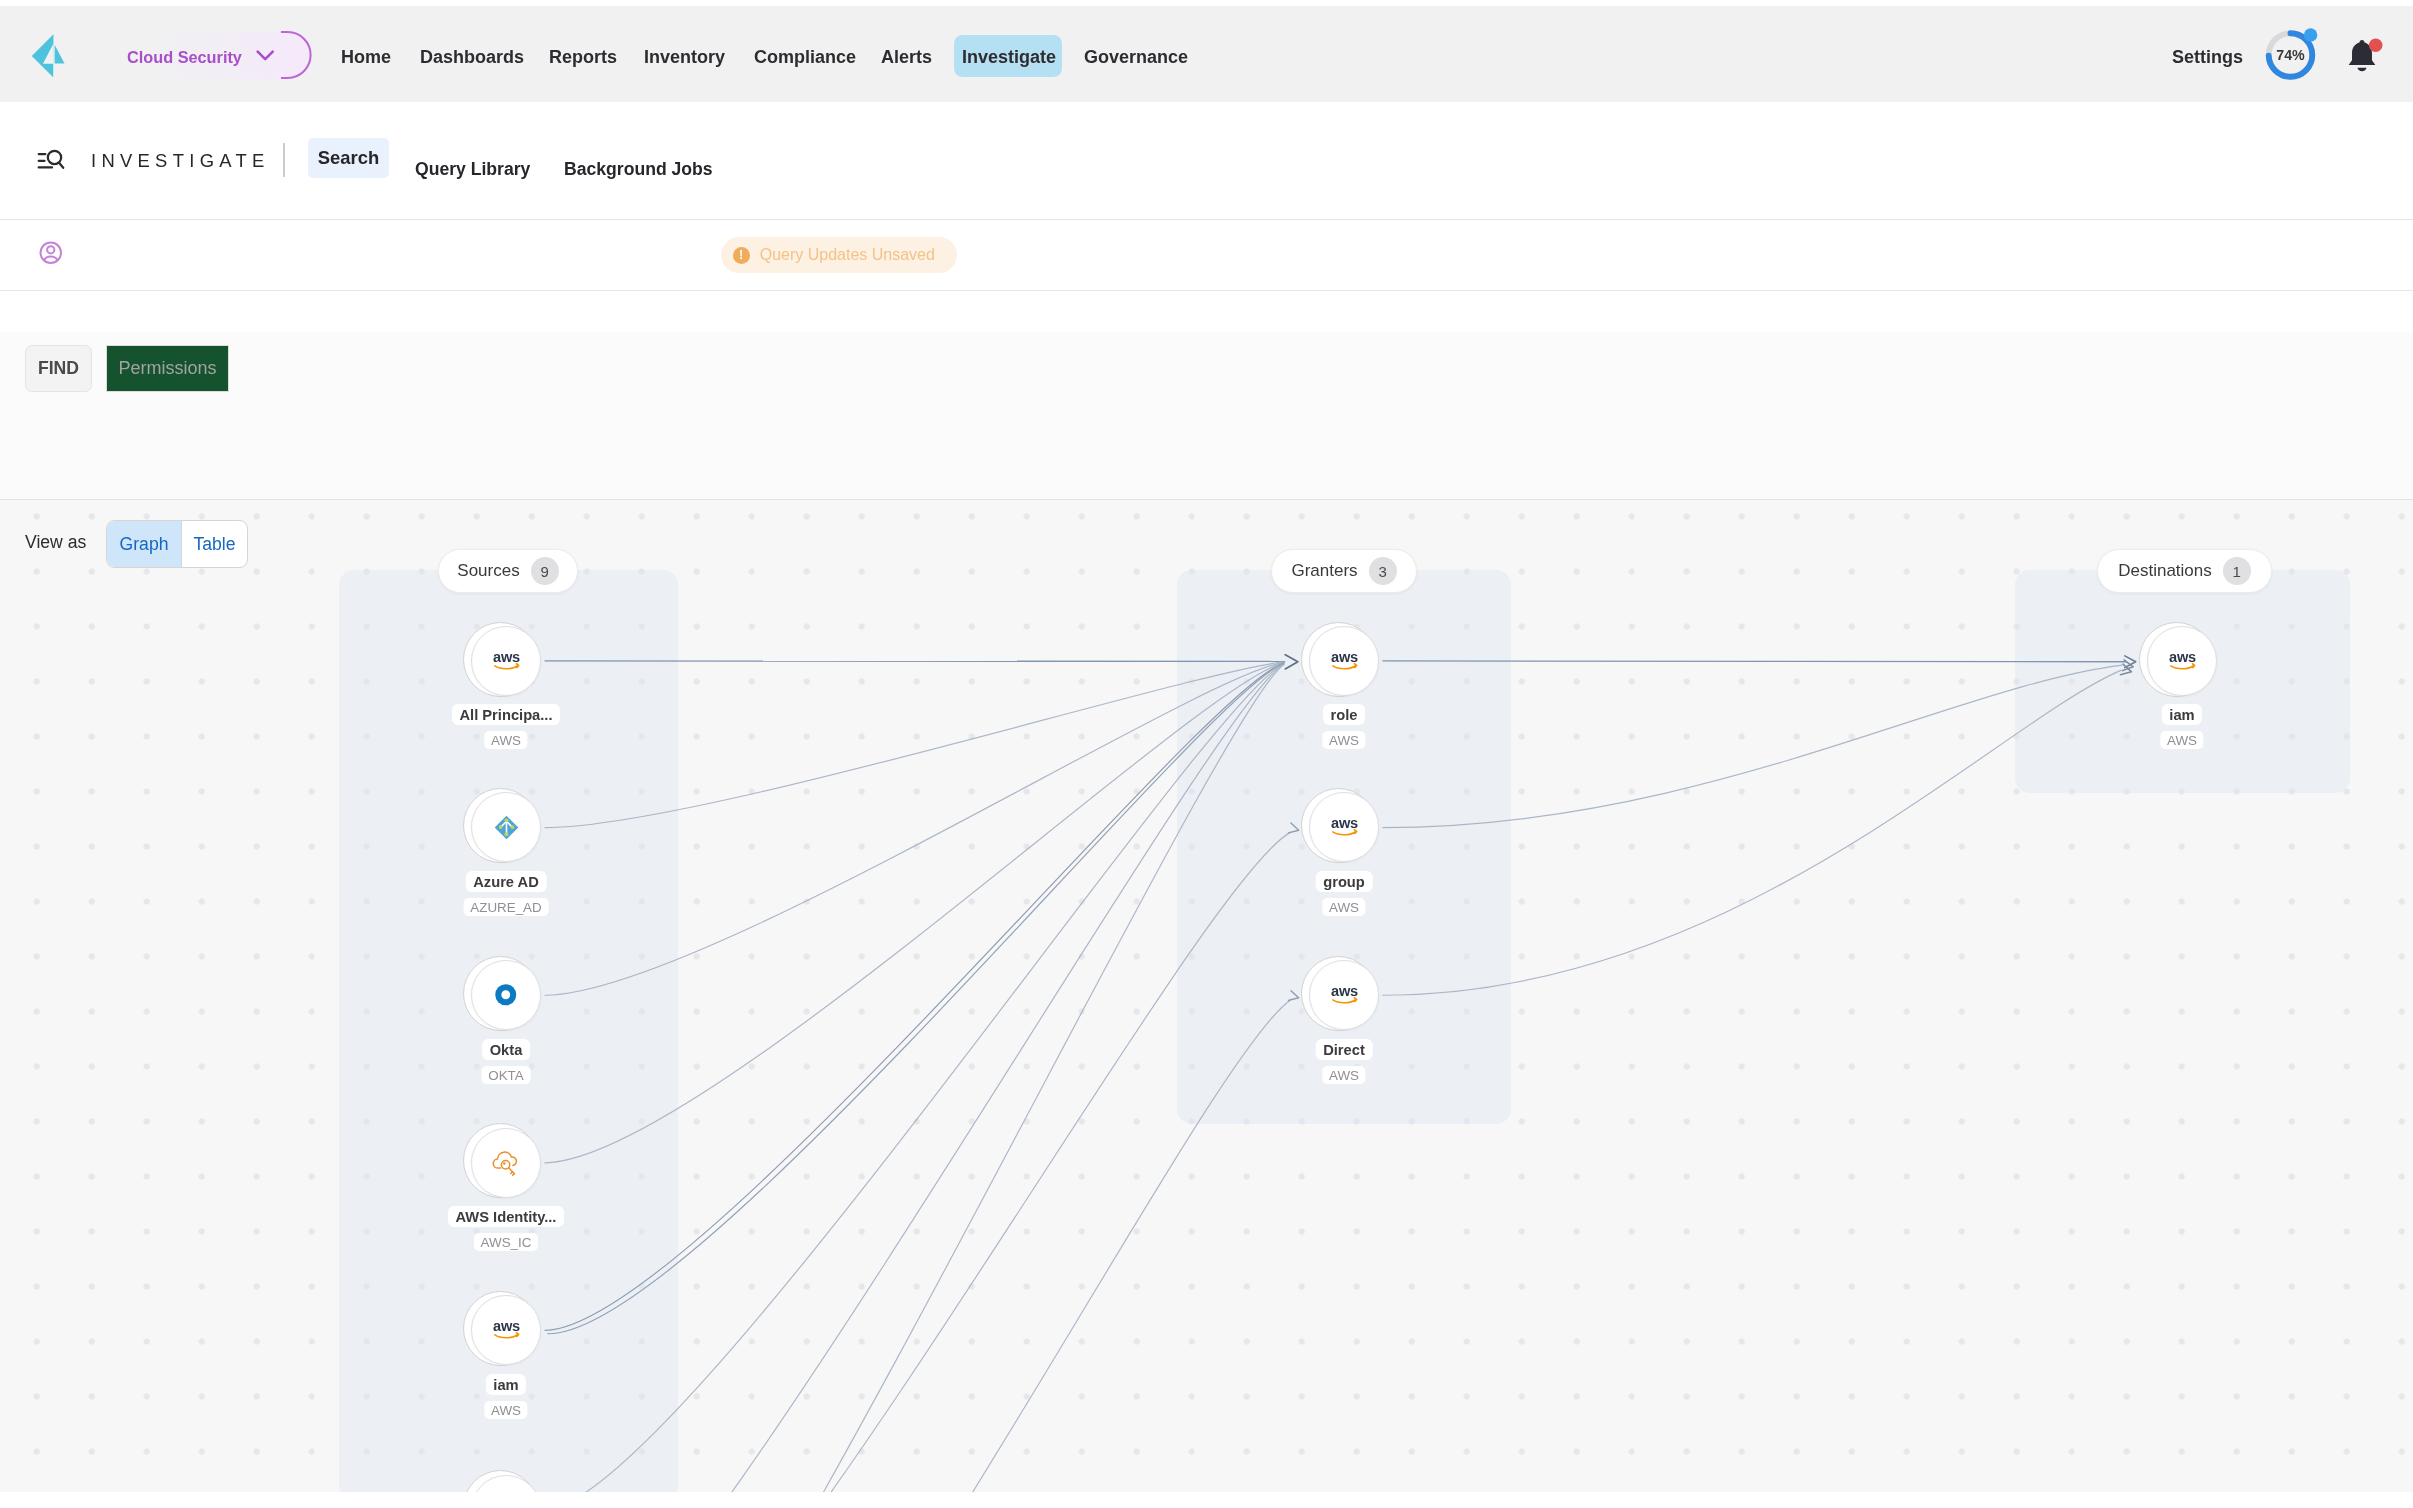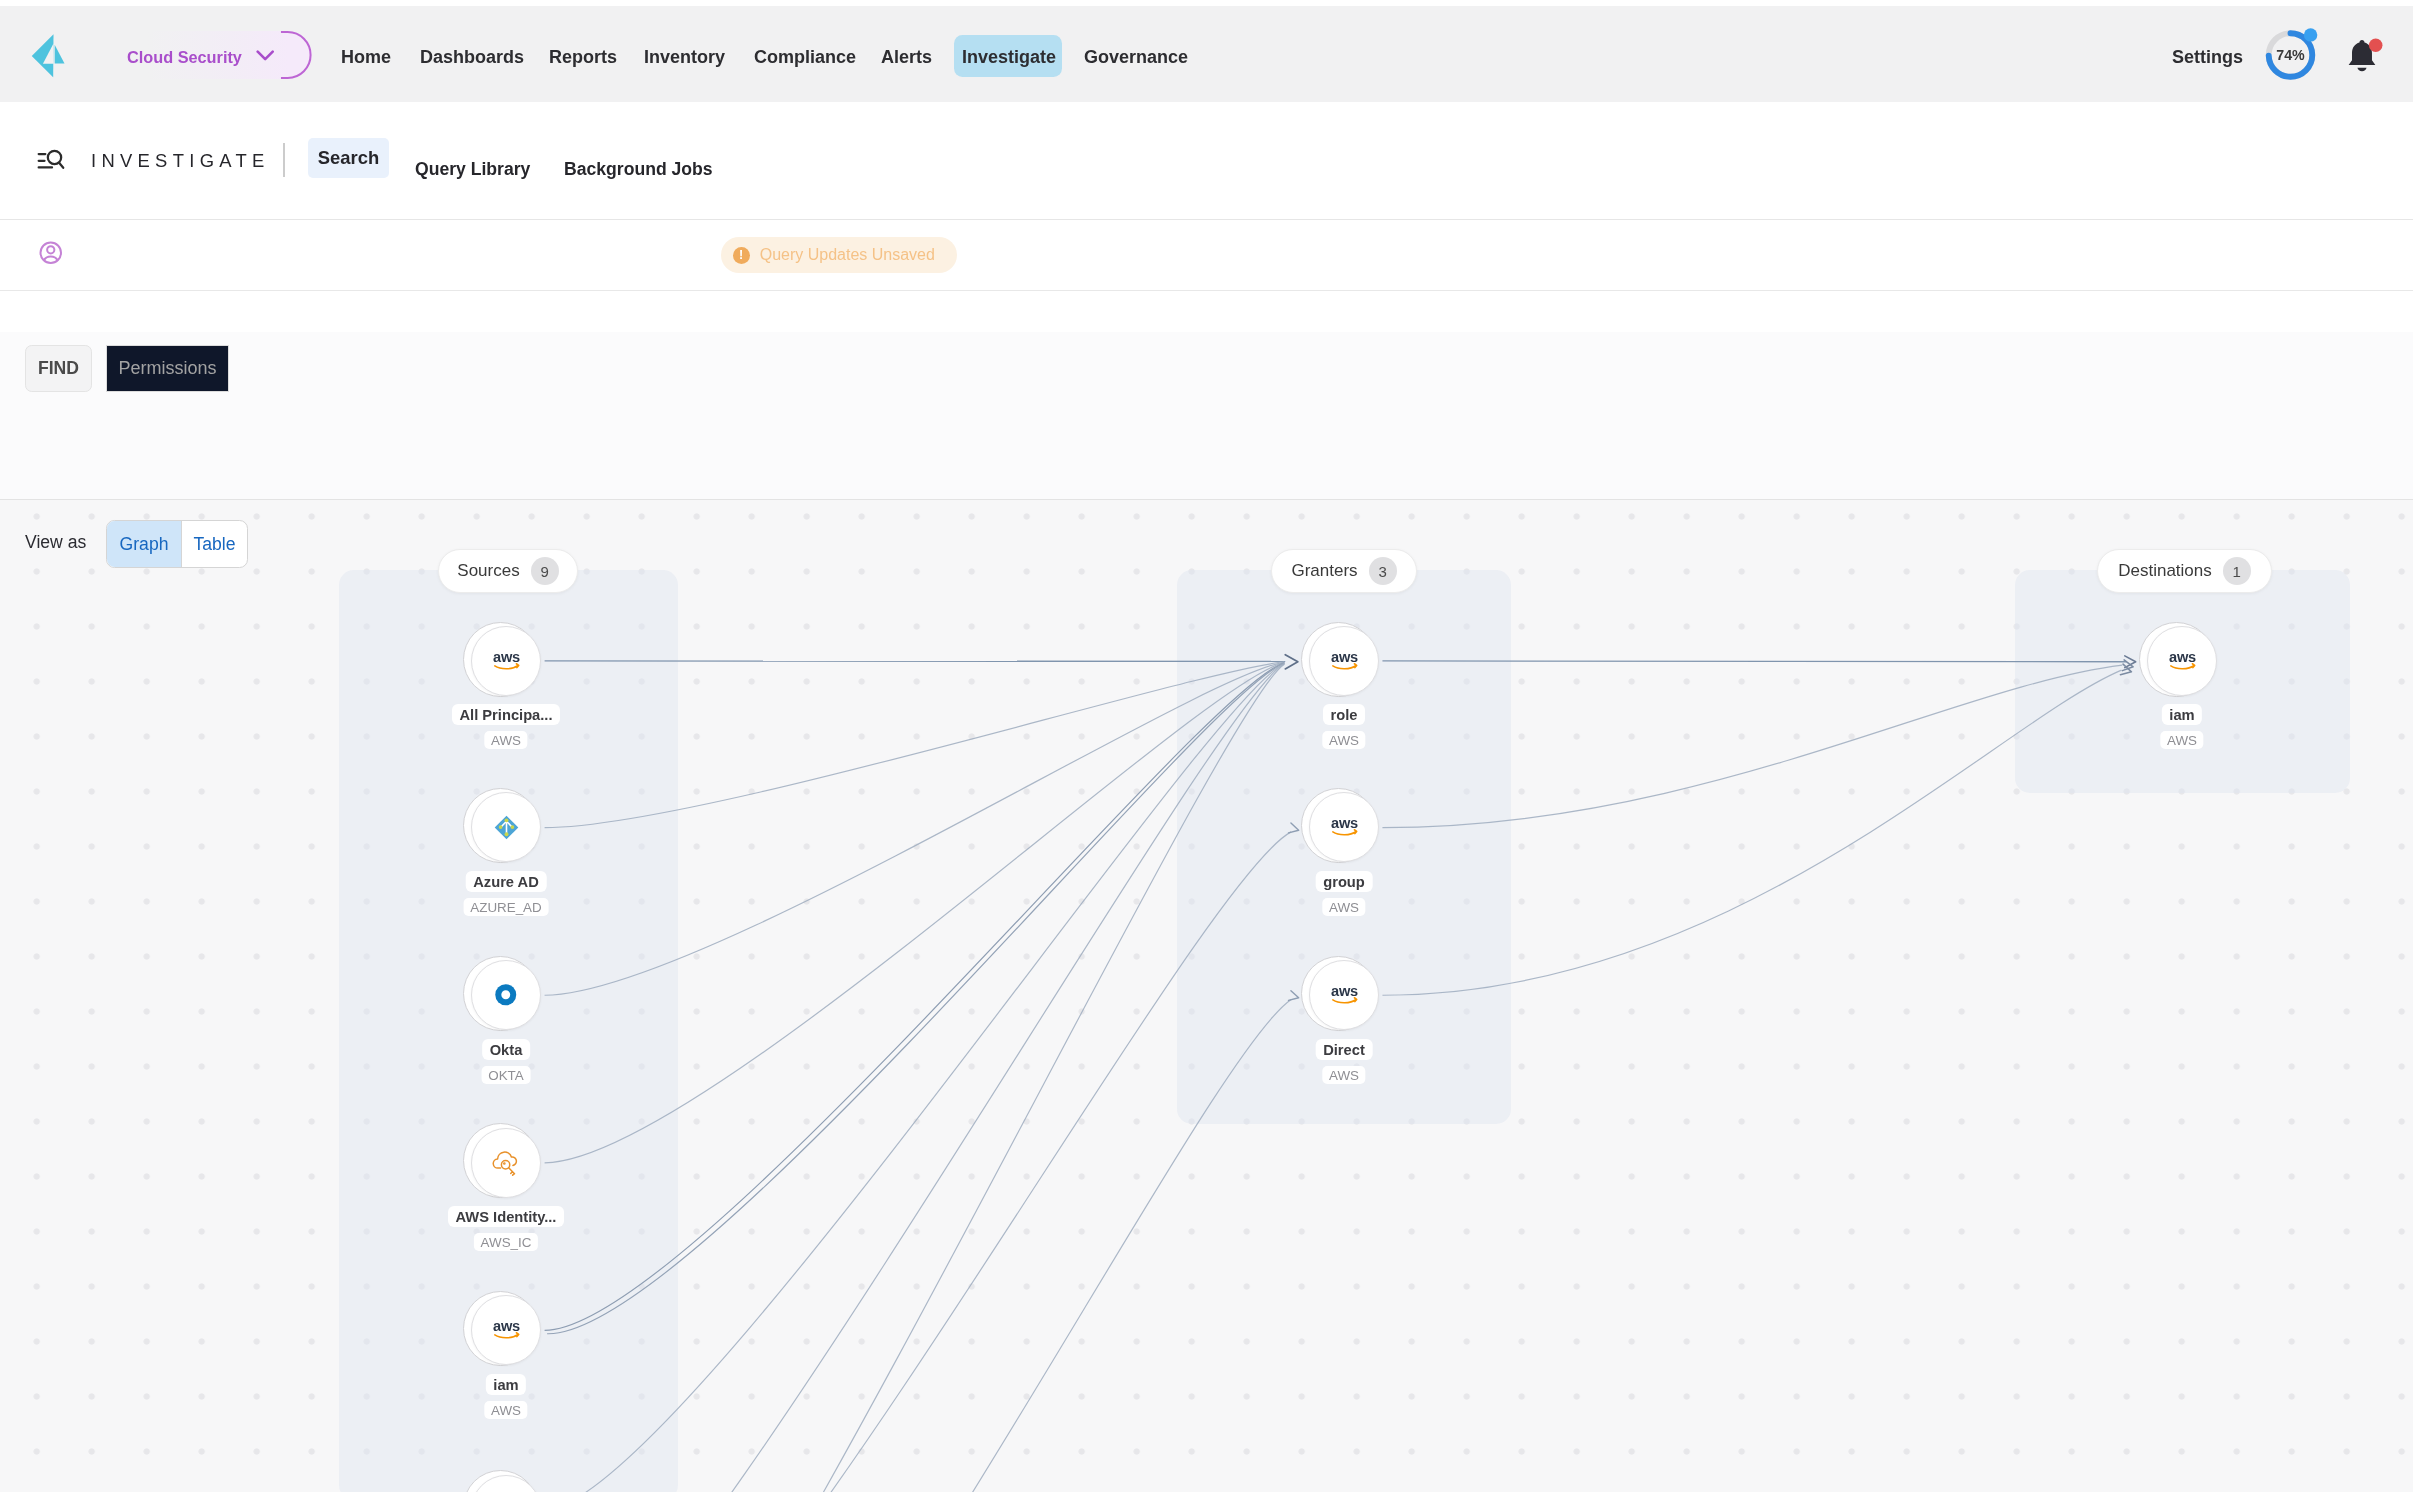--- a/index.html
+++ b/index.html
@@ -39,21 +39,21 @@
   font-size:16px; color:#f5c287; }
 #unsaved .ic { width:17px; height:17px; border-radius:50%; background:#f0ab5c; color:#fff;
   font-size:12.6px; font-weight:bold; display:flex; align-items:center; justify-content:center;
   margin-right:10px; }
 
 #findrow { position:absolute; left:0; top:292px; width:2413px; height:207px; background:#fbfbfc;margin-top:40px; }
 #findbtn { position:absolute; left:25px; top:12.6px; width:67px; height:47px; border-radius:6.7px;
   background:#f3f3f4; border:0.8px solid #e4e4e4; display:flex; align-items:center; justify-content:center;
   font-size:17.6px; font-weight:bold; color:#4a4a4a; }
 #permbtn { position:absolute; left:106px; top:12.6px; width:123px; height:47px; border-radius:0;
-  background:#0f172a; border:1.3px solid #dcdcdc; display:flex; align-items:center; justify-content:center;
+  background:#14532d; border:1.3px solid #dcdcdc; display:flex; align-items:center; justify-content:center;
   font-size:18px; color:#a3a3a3; }
 #querybox { position:absolute; left:25px; top:75px; width:2363px; height:111px; border-radius:6.7px;
   background:#fff; border:1.3px solid #e6e6e6; }
 #code { position:absolute; left:44px; top:17px; font-family:"Liberation Mono", monospace;
   font-size:15px; color:#2f2f35; white-space:pre; }
 #code .u { border-bottom:2.5px dotted #ef5a5a; padding-bottom:0.8px; }
 
 #graph { position:absolute; left:0; top:499px; width:2413px; height:993px;
   background:#f7f7f8; border-top:0.8px solid #e3e3e3; overflow:hidden;
   background-image:radial-gradient(circle, #e7e7ea 2.8px, rgba(231,231,234,0) 3.4px);

